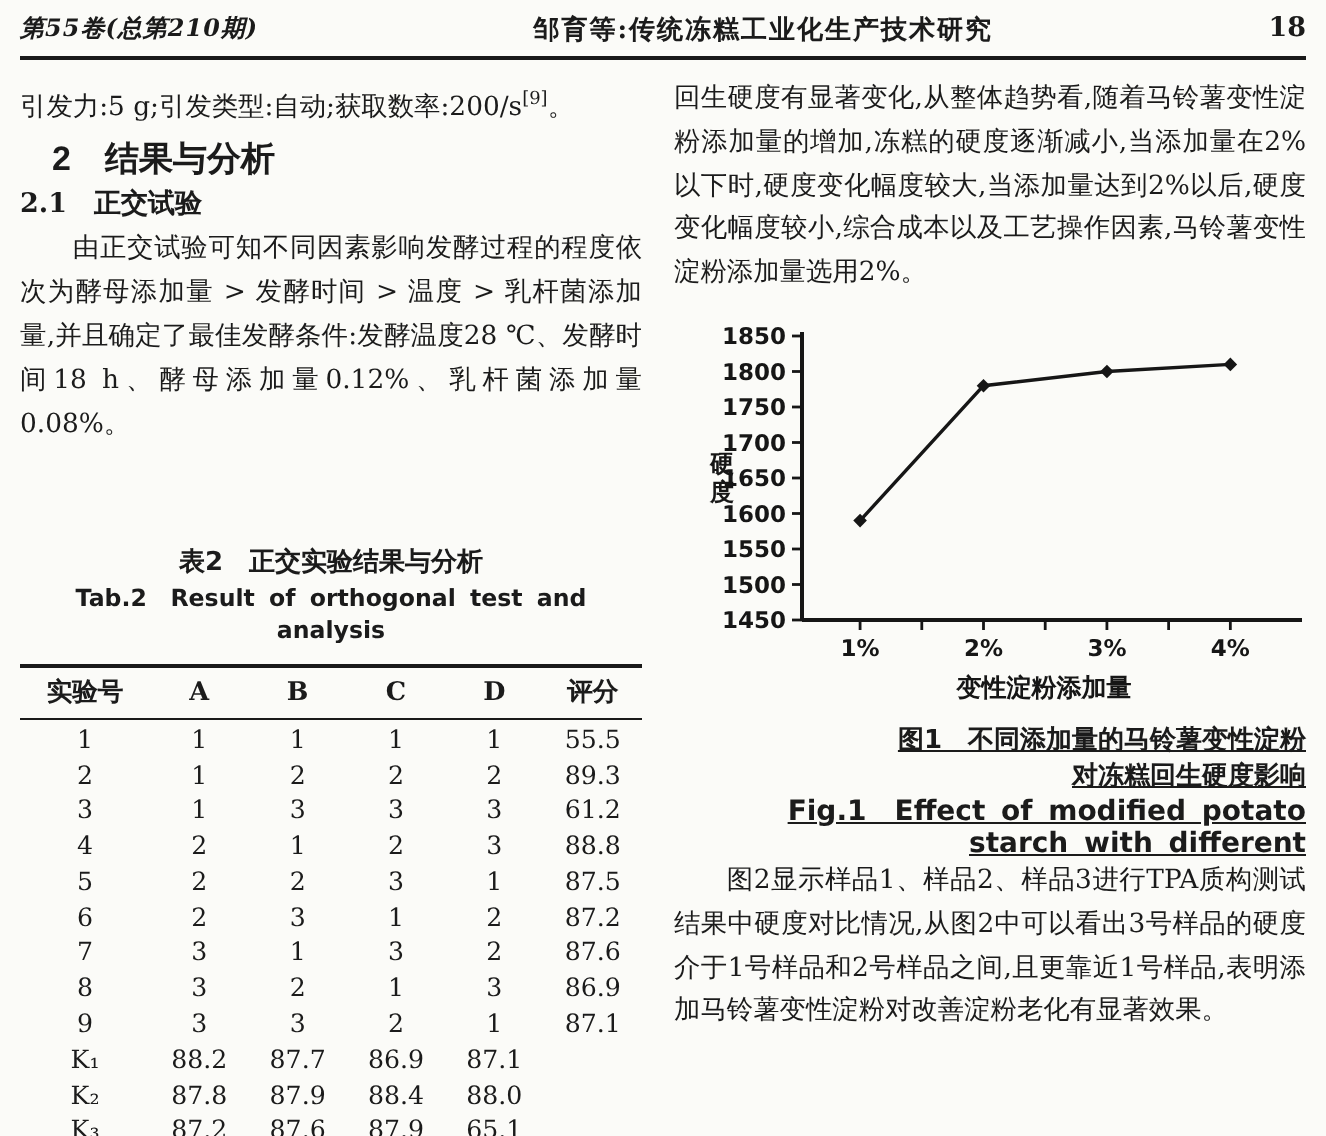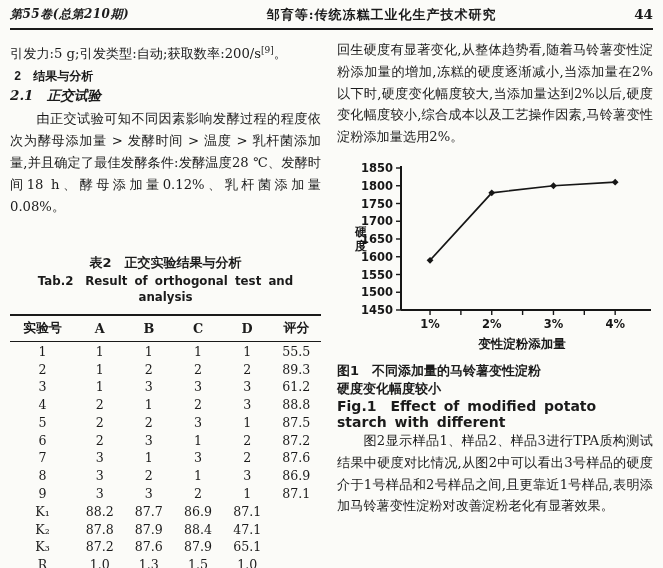--- a/index.html
+++ b/index.html
@@ -16,55 +16,55 @@
   .hdr-left{font-size:12px;font-weight:bold;font-style:italic;letter-spacing:.5px;}
   .hdr-center{font-size:13px;font-weight:bold;letter-spacing:1px;}
   .hdr-right{font-size:13.5px;font-weight:bold;}
   
   .cols{display:flex;gap:16px;margin-top:9px;}
   .col{width:318px;}
   .col-r{width:319px;}
   p.body{font-size:13.2px;line-height:22px;text-align:justify;margin:0;}
   p.indent{text-indent:2em;}
   sup.ref{font-size:9px;vertical-align:super;}
-  h2.sec{font-size:12px;font-weight:bold;margin:3px 0 2px 4px;
-         font-family:Liberation Mono, monospace;}
-  h3.subsec{font-size:13.5px;font-weight:bold;font-style:italic;margin:2px 0 3px 0;}
-  
-  .tbl-caption{margin-top:36px;text-align:center;}
+  h2.sec{font-size:17px;font-weight:bold;margin:3px 0 2px 16px;
+         font-family:Liberation Sans, sans-serif;}
+  h3.subsec{font-size:13.5px;font-weight:bold;margin:2px 0 3px 0;}
+  
+  .tbl-caption{margin-top:48px;text-align:center;}
   .tbl-cap-zh{font-size:13px;font-weight:bold;
               font-family:"DejaVu Sans","Liberation Sans",sans-serif;}
   .tbl-cap-en{font-size:11.8px;font-weight:bold;margin-top:2px;
               font-family:"DejaVu Sans","Liberation Sans",sans-serif;word-spacing:3px;}
   table.orth{width:100%;border-collapse:collapse;margin-top:10px;
              font-size:12.6px;
              border-top:2px solid #1a1a1a;border-bottom:2.2px solid #1a1a1a;}
   table.orth th{font-weight:bold;padding:4px 2px;border-bottom:1.6px solid #1a1a1a;
                 font-size:12.8px;}
   table.orth td{padding:1.4px 2px;text-align:center;}
   table.orth th{}
   
   .figure{margin-top:10px;}
-  .fig-caption{text-align:left;margin-top:4px;}
+  .fig-caption{text-align:right;margin-top:4px;text-decoration:underline;}
   .fig-cap-zh{font-size:13px;font-weight:bold;line-height:18px;
               font-family:"DejaVu Sans","Liberation Sans",sans-serif;}
   .fig-cap-en{font-size:14px;font-weight:bold;line-height:16px;word-spacing:3px;
               font-family:"DejaVu Sans","Liberation Sans",sans-serif;}
   .chart-wrap{margin-left:8px;}
   .para2{margin-top:14px;}
 </style>
 </head>
 <body>
 
 <div class="page">
 
   <div class="hdr">
     <span class="hdr-left">第55卷(总第210期)</span>
     <span class="hdr-center">邹育等:传统冻糕工业化生产技术研究</span>
-    <span class="hdr-right">44</span>
+    <span class="hdr-right">18</span>
   </div>
 
   <div class="cols">
 
     <div class="col">
       <p class="body"><span>引发力:5 g;引发类型:自动;获取数率:200/s</span><sup class="ref">[9]</sup><span>。</span></p>
 
       <h2 class="sec">2　结果与分析</h2>
       <h3 class="subsec">2.1　正交试验</h3>
 
@@ -165,21 +165,21 @@
               <td>87.7</td>
               <td>86.9</td>
               <td>87.1</td>
               <td></td>
             </tr>
             <tr>
               <td>K₂</td>
               <td>87.8</td>
               <td>87.9</td>
               <td>88.4</td>
-              <td>47.1</td>
+              <td>88.0</td>
               <td></td>
             </tr>
             <tr>
               <td>K₃</td>
               <td>87.2</td>
               <td>87.6</td>
               <td>87.9</td>
               <td>65.1</td>
               <td></td>
             </tr>
@@ -237,21 +237,21 @@
               <path d="M 146.75 31.449999999999996 L 150.15 34.849999999999994 L 146.75 38.24999999999999 L 143.35 34.849999999999994 Z" fill="#161616"></path>
               <path d="M 208.46 24.35 L 211.86 27.75 L 208.46 31.15 L 205.06 27.75 Z" fill="#161616"></path>
               <path d="M 270.17 20.800000000000004 L 273.57 24.200000000000003 L 270.17 27.6 L 266.77000000000004 24.200000000000003 Z" fill="#161616"></path>
               <text x="177" y="190" text-anchor="middle" font-size="12.5" font-weight="bold" font-family="&quot;DejaVu Sans&quot;,&quot;Liberation Sans&quot;,sans-serif" fill="#161616">变性淀粉添加量</text>
               <text x="16" y="78" text-anchor="middle" font-size="12" font-weight="bold" font-family="&quot;DejaVu Sans&quot;,&quot;Liberation Sans&quot;,sans-serif" fill="#161616">硬</text>
               <text x="16" y="92" text-anchor="middle" font-size="12" font-weight="bold" font-family="&quot;DejaVu Sans&quot;,&quot;Liberation Sans&quot;,sans-serif" fill="#161616">度</text>
             </svg>
         </div>
         <div class="fig-caption">
           <div class="fig-cap-zh">图1　不同添加量的马铃薯变性淀粉</div>
-          <div class="fig-cap-zh">硬度变化幅度较小</div>
+          <div class="fig-cap-zh">对冻糕回生硬度影响</div>
           <div class="fig-cap-en">Fig.1　Effect of modified potato starch with different</div>
         </div>
       </div>
 
       <p class="body indent para2" style="line-height:21.8px">图2显示样品1、样品2、样品3进行TPA质构测试结果中硬度对比情况,从图2中可以看出3号样品的硬度介于1号样品和2号样品之间,且更靠近1号样品,表明添加马铃薯变性淀粉对改善淀粉老化有显著效果。</p>
     </div>
 
   </div>
 </div>
 

